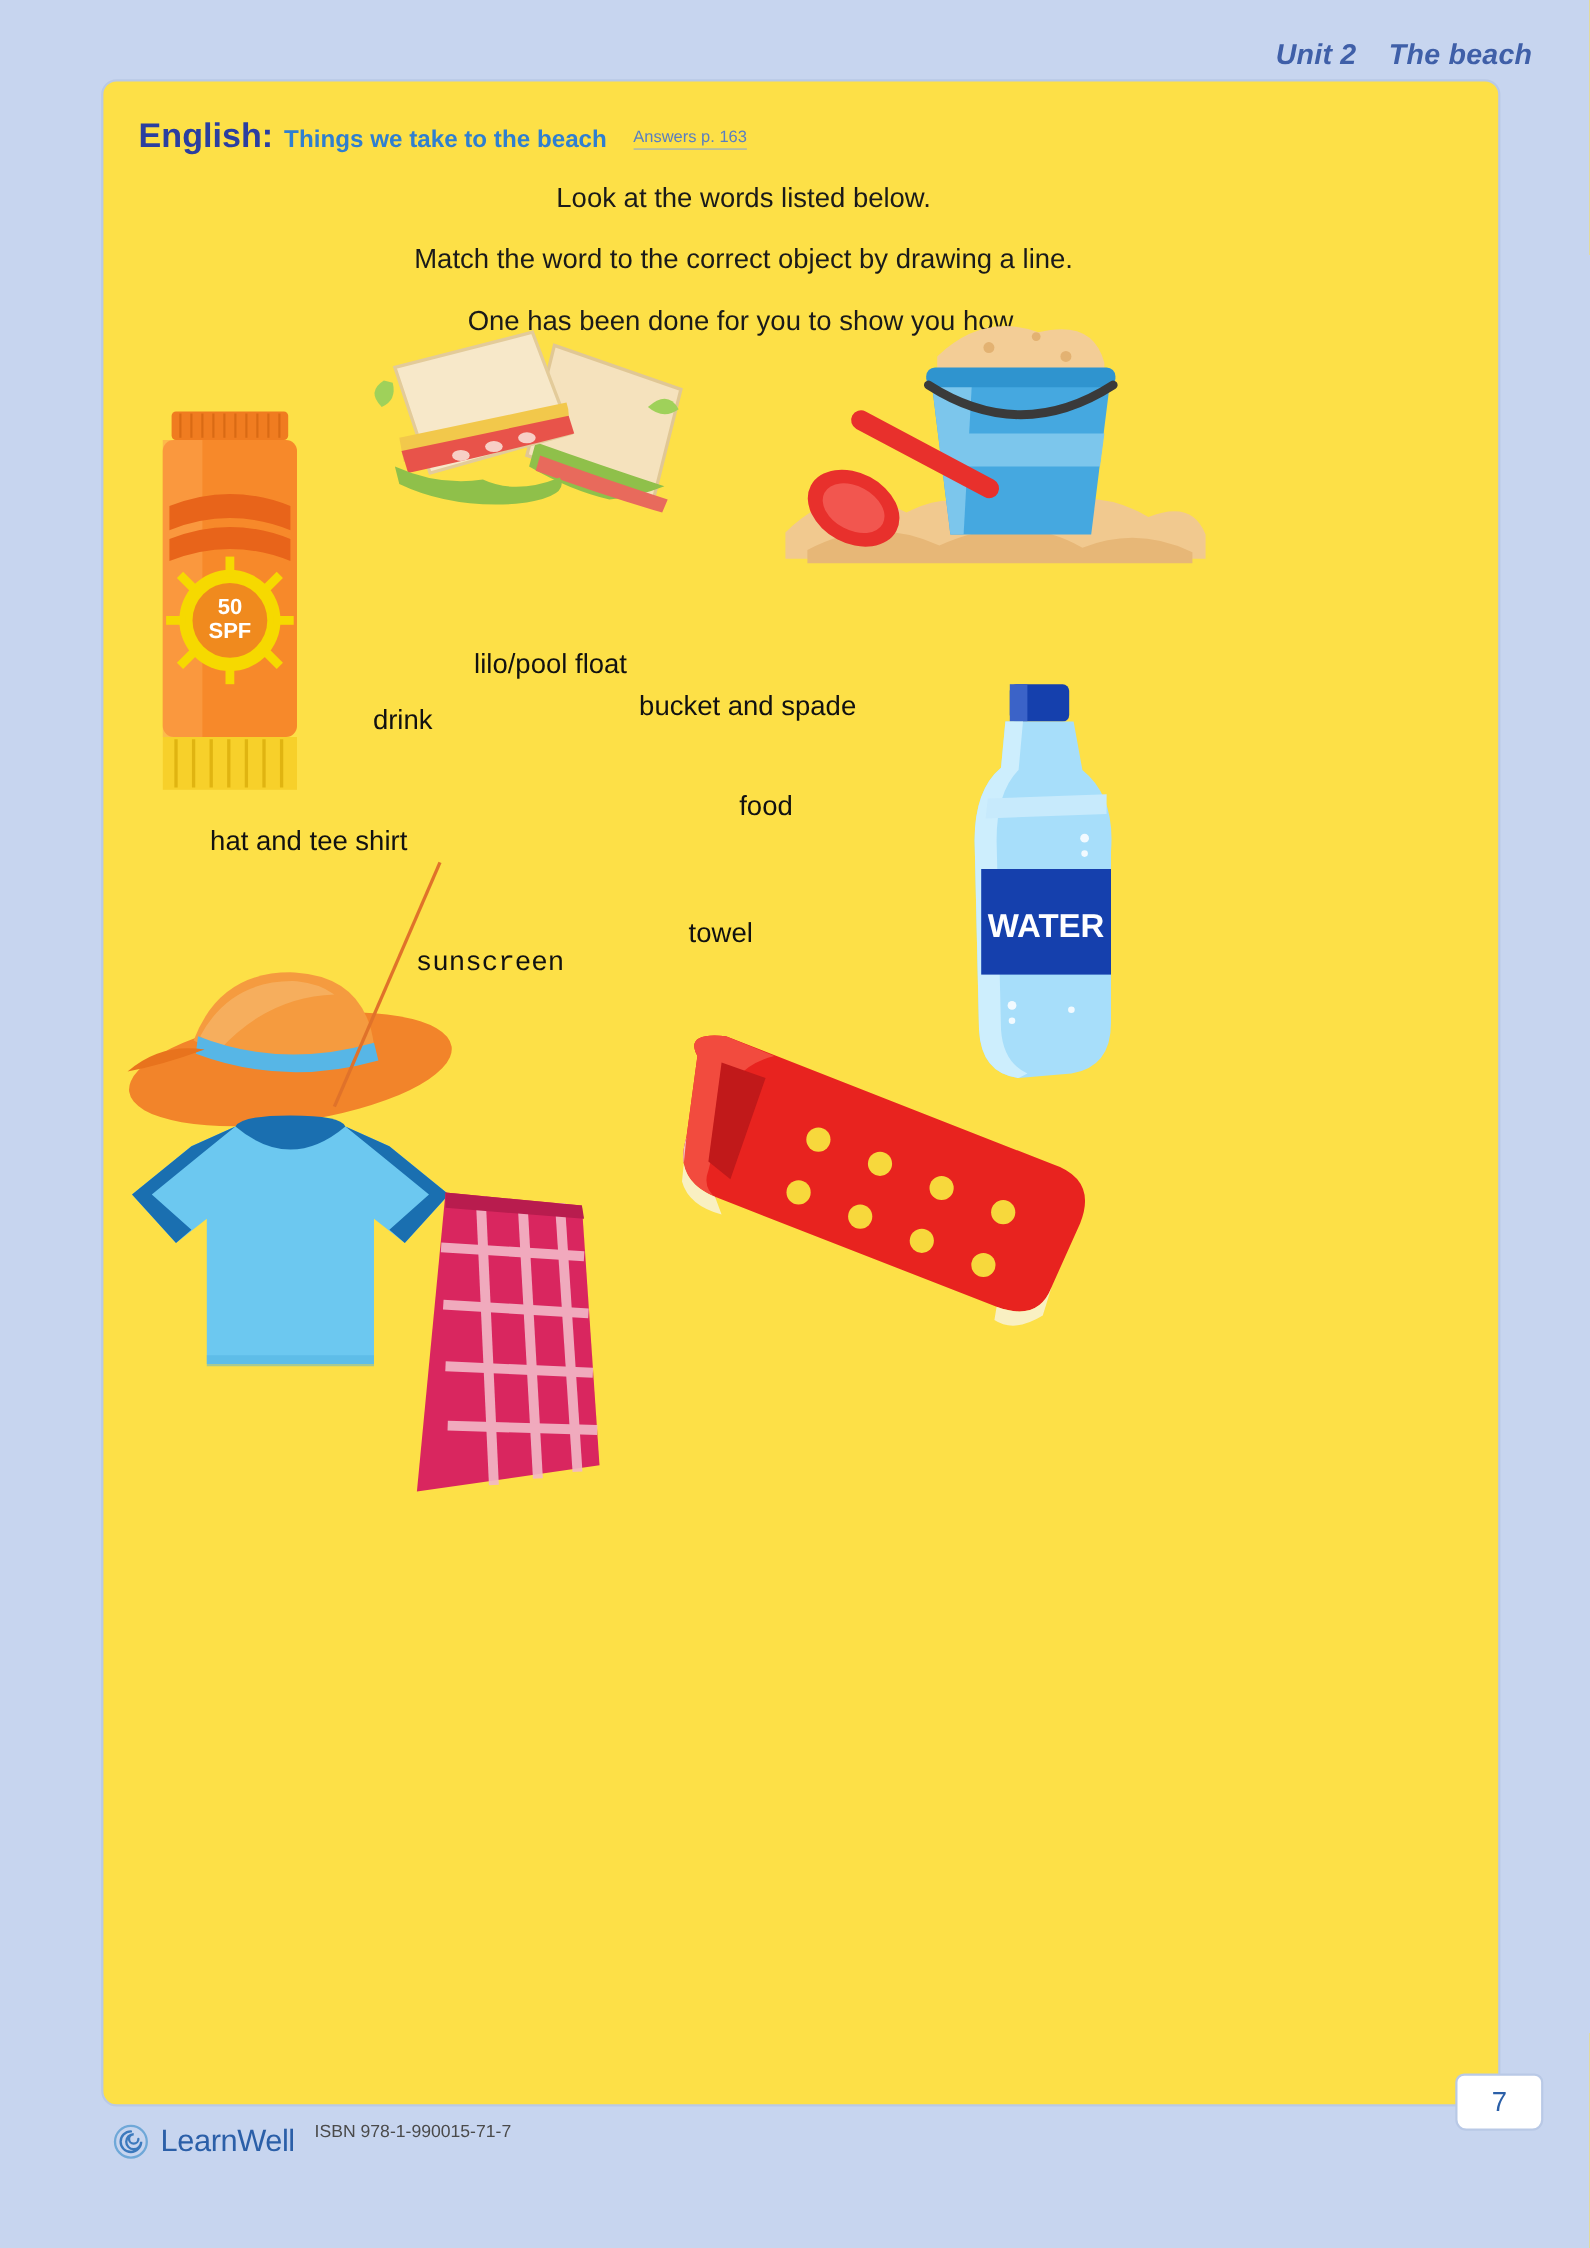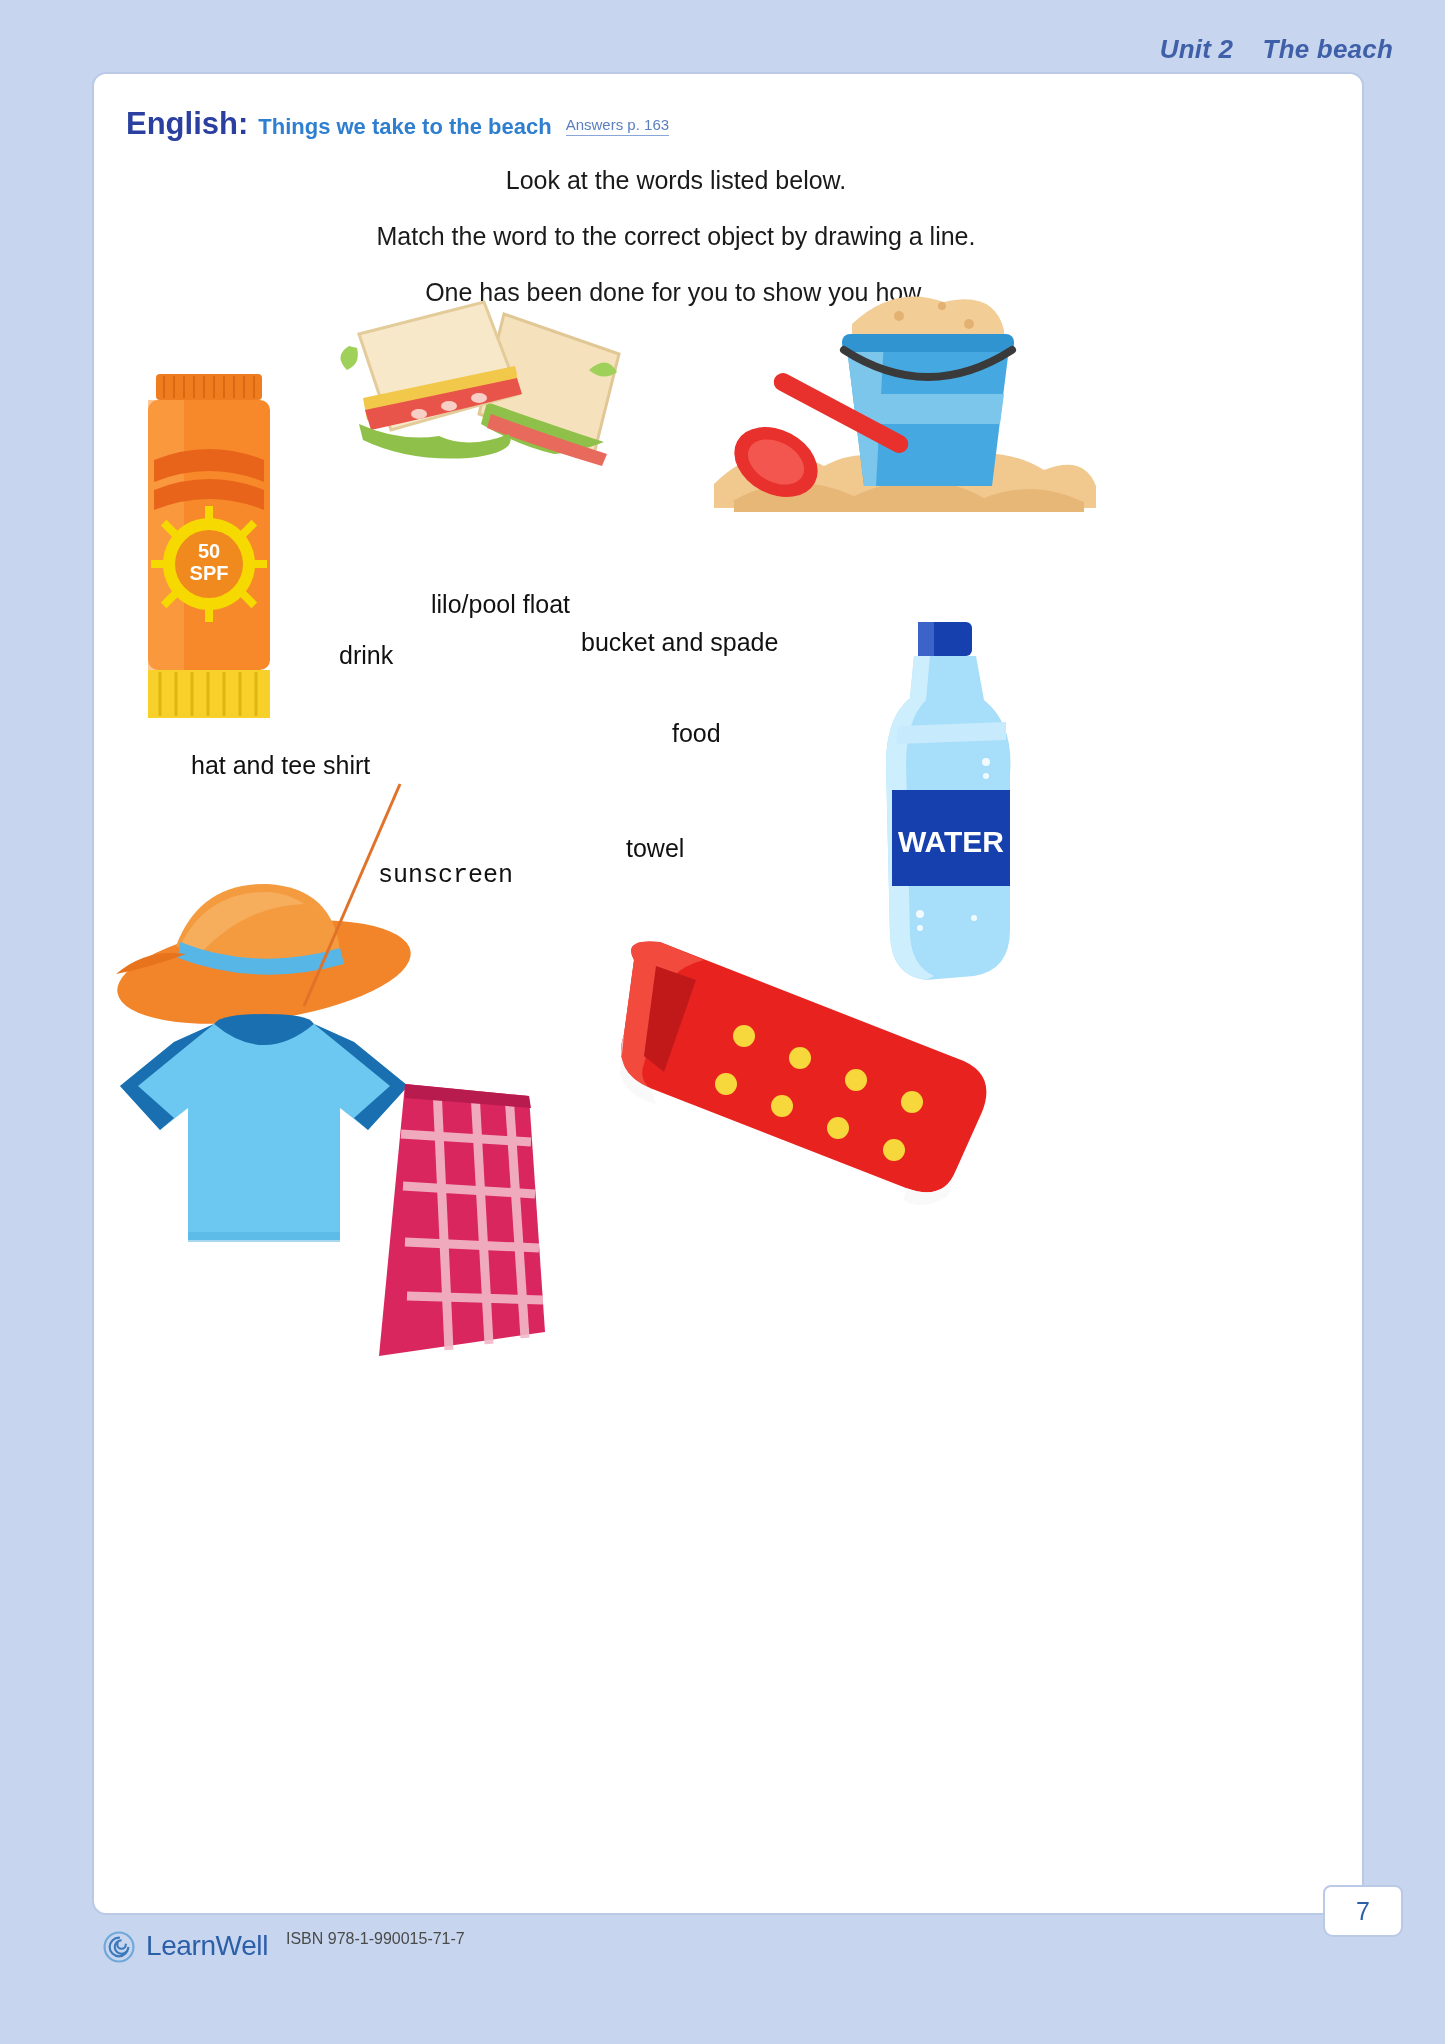--- a/index.html
+++ b/index.html
@@ -28,21 +28,21 @@
   }
   .header .unit { margin-right: 22px; }
 
   
   .page {
     position: absolute;
     left: 92px;
     top: 72px;
     width: 1272px;
     height: 1843px;
-    background: #ffffff;
+    background: #fde047;
     border: 2px solid #b9c9e6;
     border-radius: 14px;
     box-sizing: border-box;
   }
 
   
   .title-row {
     position: absolute;
     left: 32px;
     top: 32px;
@@ -54,21 +54,21 @@
     font-weight: bold;
     color: #2b3fa0;
     margin-right: 10px;
   }
   .title-main {
     font-size: 22px;
     font-weight: bold;
     color: #2f7fd0;
   }
   .answers {
-    margin-left: 14px;
+    margin-left: 24px;
     font-size: 15px;
     color: #5a7fc0;
     border-bottom: 1px solid #8aa6d8;
     padding-bottom: 2px;
     align-self: flex-end;
     position: relative;
     top: -6px;
   }
 
   

